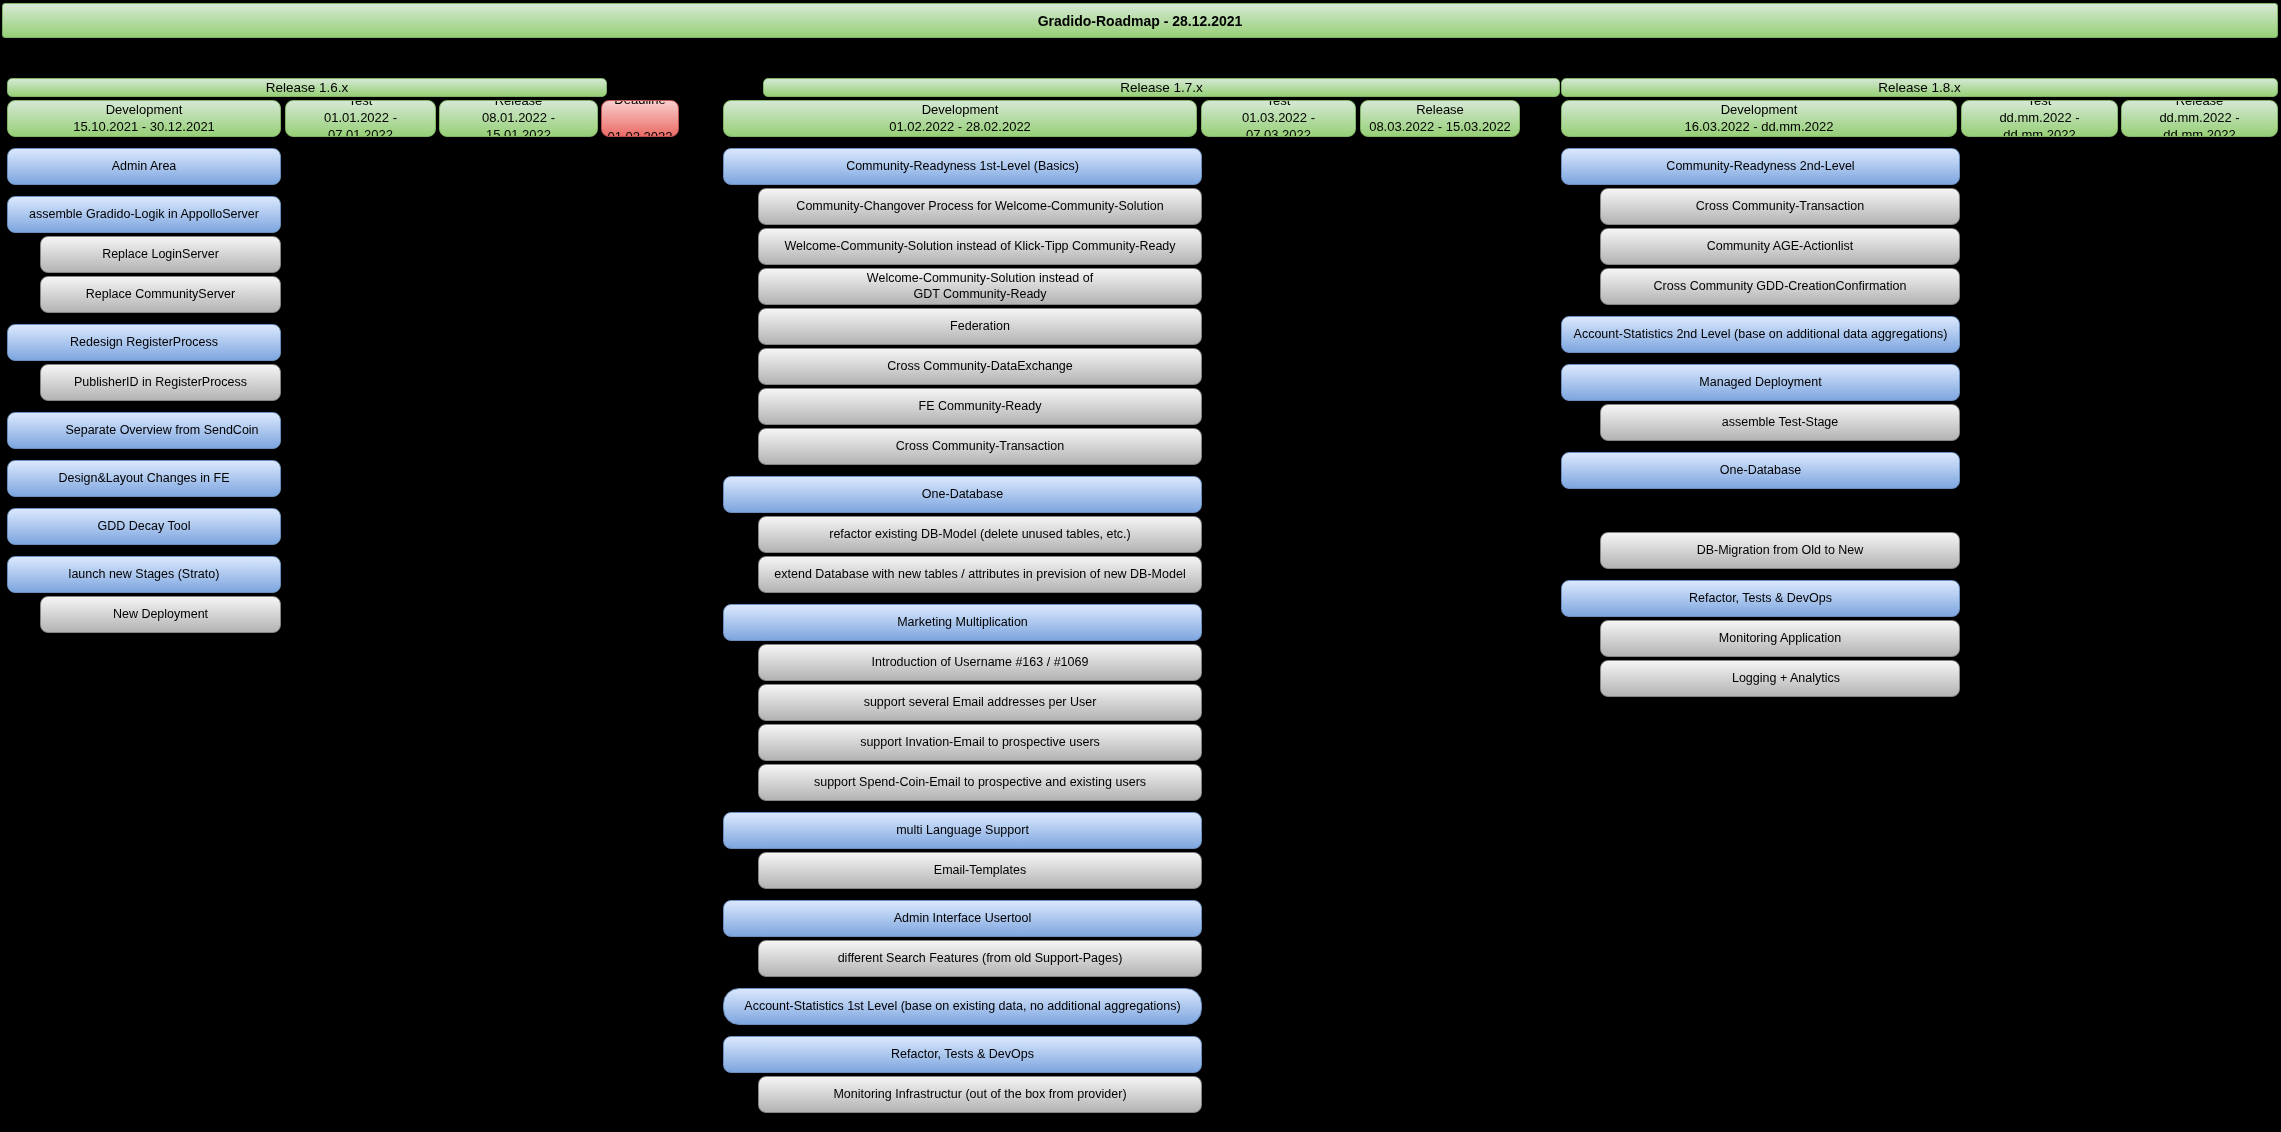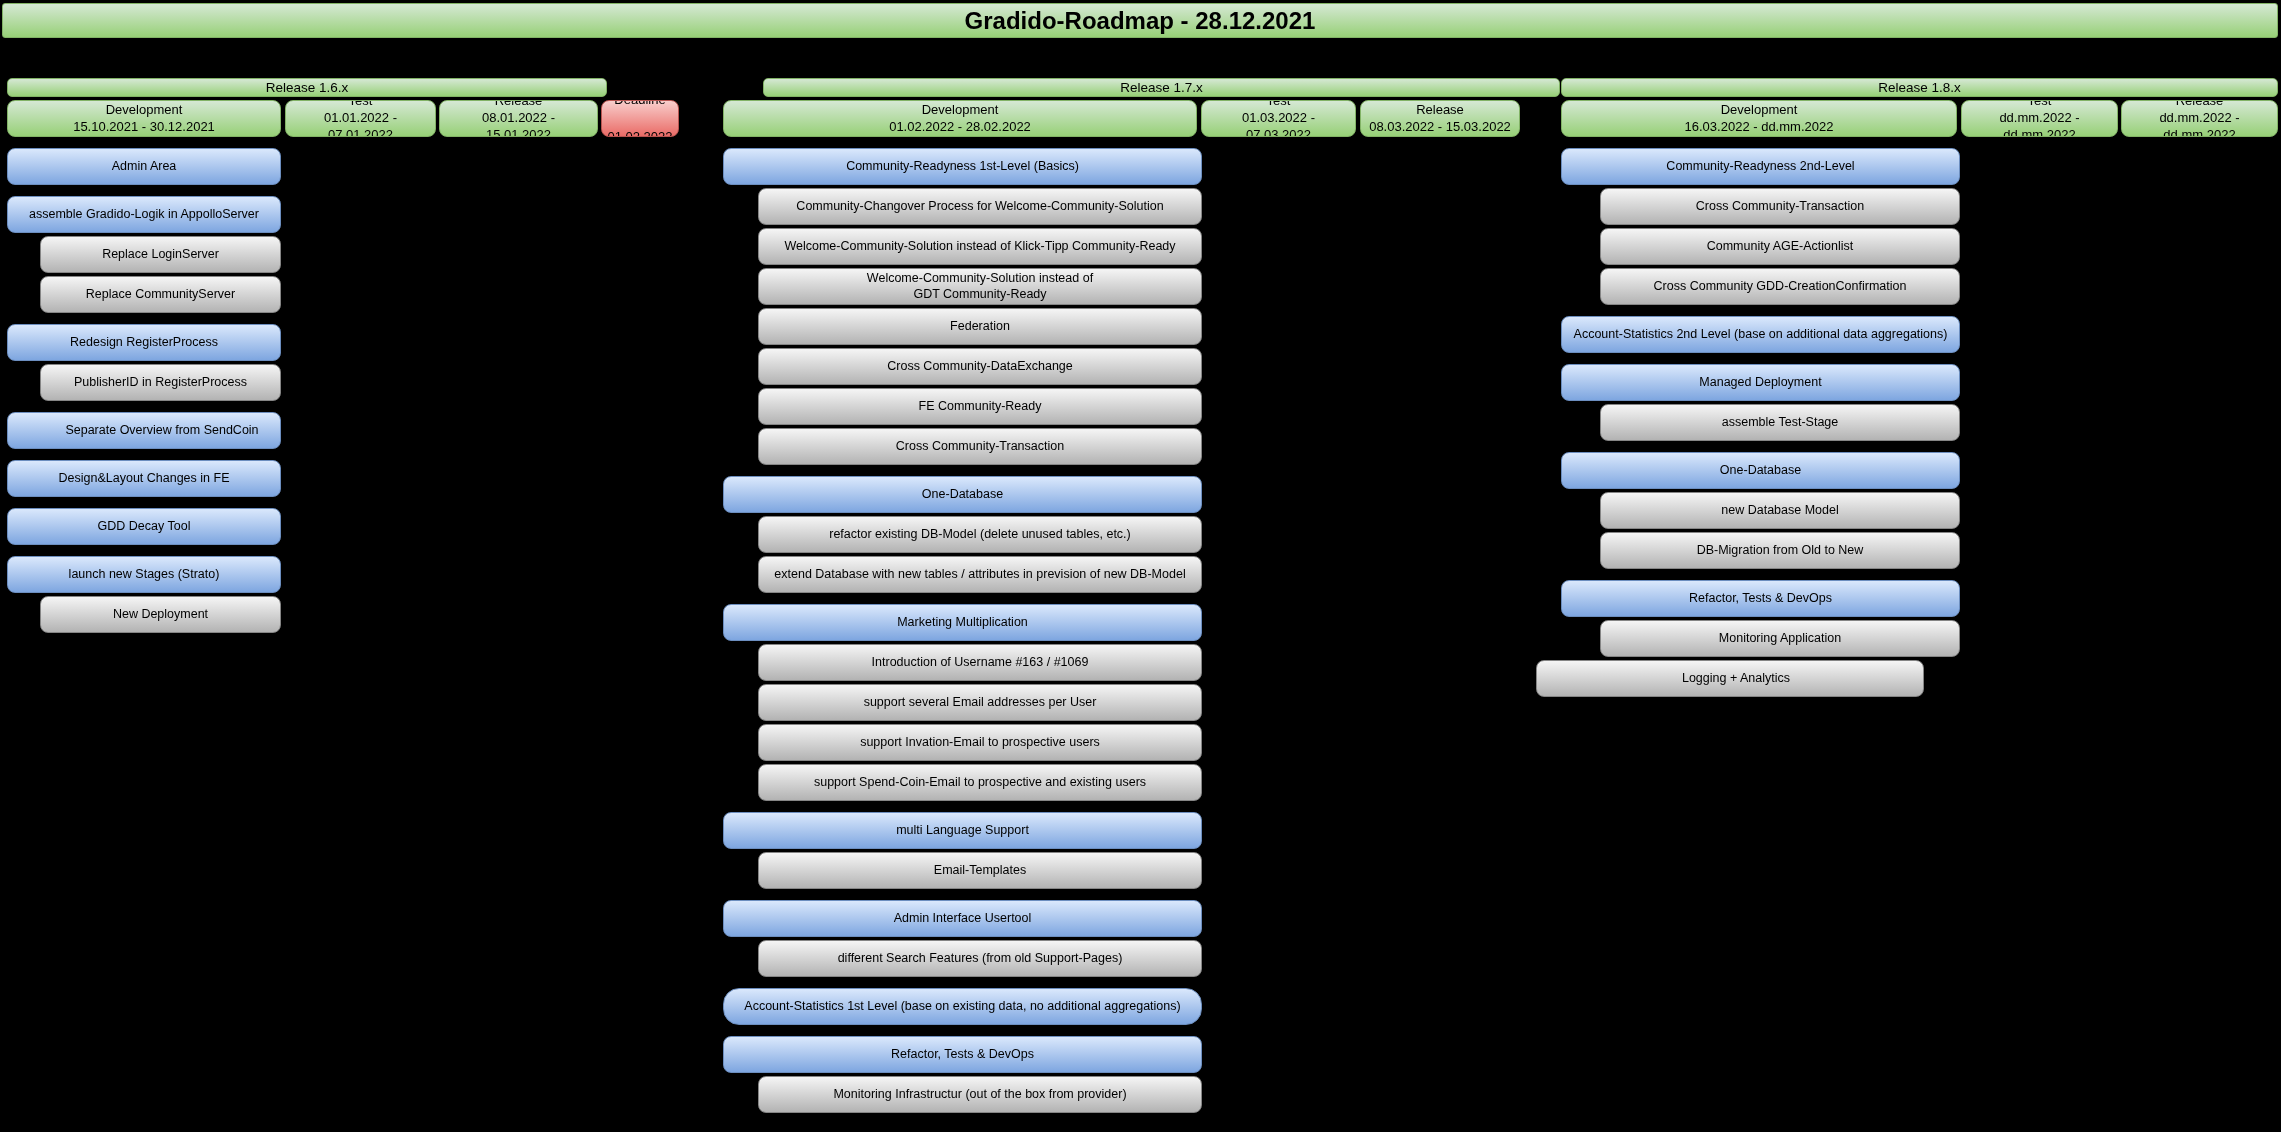--- a/index.html
+++ b/index.html
@@ -36,21 +36,21 @@
   .gray {
     background: linear-gradient(180deg, #f5f5f5 0%, #b3b3b3 100%);
     border-color: #858585;
   }
   .red {
     background: linear-gradient(180deg, #f8cecc 0%, #ea6b66 100%);
     border-color: #b85450;
   }
   .titlebar {
     left: 2px; top: 3px; width: 2276px; height: 35px;
-    font-size: 24px; font-weight: bold; border-radius: 3px;
+    font-size: 14px; font-weight: bold; border-radius: 3px;
   }
   .release-header { font-size: 13.5px; border-radius: 5px; }
   .phase { font-size: 13px; line-height: 1.3; flex-direction: column; }
   .item  { font-size: 12.5px; line-height: 1.25; }
 </style>
 </head>
 <body>
 
 <div id="canvas">
   <div class="box green titlebar">Gradido-Roadmap - 28.12.2021</div>
@@ -104,18 +104,17 @@
     <div class="box phase green" style="left: 1961px; top: 100px; width: 157px; height: 37px;"><span>Test</span><span>dd.mm.2022 - dd.mm.2022</span></div>
     <div class="box phase green" style="left: 2121px; top: 100px; width: 157px; height: 37px;"><span>Release</span><span>dd.mm.2022 - dd.mm.2022</span></div>
     <div class="box blue item" style="left: 1561px; top: 148px; width: 399px; height: 37px;">Community-Readyness 2nd-Level</div>
     <div class="box gray item" style="left: 1600px; top: 188px; width: 360px; height: 37px;">Cross Community-Transaction</div>
     <div class="box gray item" style="left: 1600px; top: 228px; width: 360px; height: 37px;">Community AGE-Actionlist</div>
     <div class="box gray item" style="left: 1600px; top: 268px; width: 360px; height: 37px;">Cross Community GDD-CreationConfirmation</div>
     <div class="box blue item" style="left: 1561px; top: 316px; width: 399px; height: 37px;">Account-Statistics 2nd Level (base on additional data aggregations)</div>
     <div class="box blue item" style="left: 1561px; top: 364px; width: 399px; height: 37px;">Managed Deployment</div>
     <div class="box gray item" style="left: 1600px; top: 404px; width: 360px; height: 37px;">assemble Test-Stage</div>
     <div class="box blue item" style="left: 1561px; top: 452px; width: 399px; height: 37px;">One-Database</div>
-    <div class="box gray item" style="left: 1600px; top: 492px; width: 360px; height: 37px;">new Database Model</div>
     <div class="box gray item" style="left: 1600px; top: 532px; width: 360px; height: 37px;">DB-Migration from Old to New</div>
     <div class="box blue item" style="left: 1561px; top: 580px; width: 399px; height: 37px;">Refactor, Tests &amp; DevOps</div>
     <div class="box gray item" style="left: 1600px; top: 620px; width: 360px; height: 37px;">Monitoring Application</div>
-    <div class="box gray item" style="left: 1536px; top: 660px; width: 388px; height: 37px; padding-left: 20px;">Logging + Analytics</div>
+    <div class="box gray item" style="left: 1600px; top: 660px; width: 360px; height: 37px; padding-left: 20px;">Logging + Analytics</div>
   </div>
 
 </body></html>

